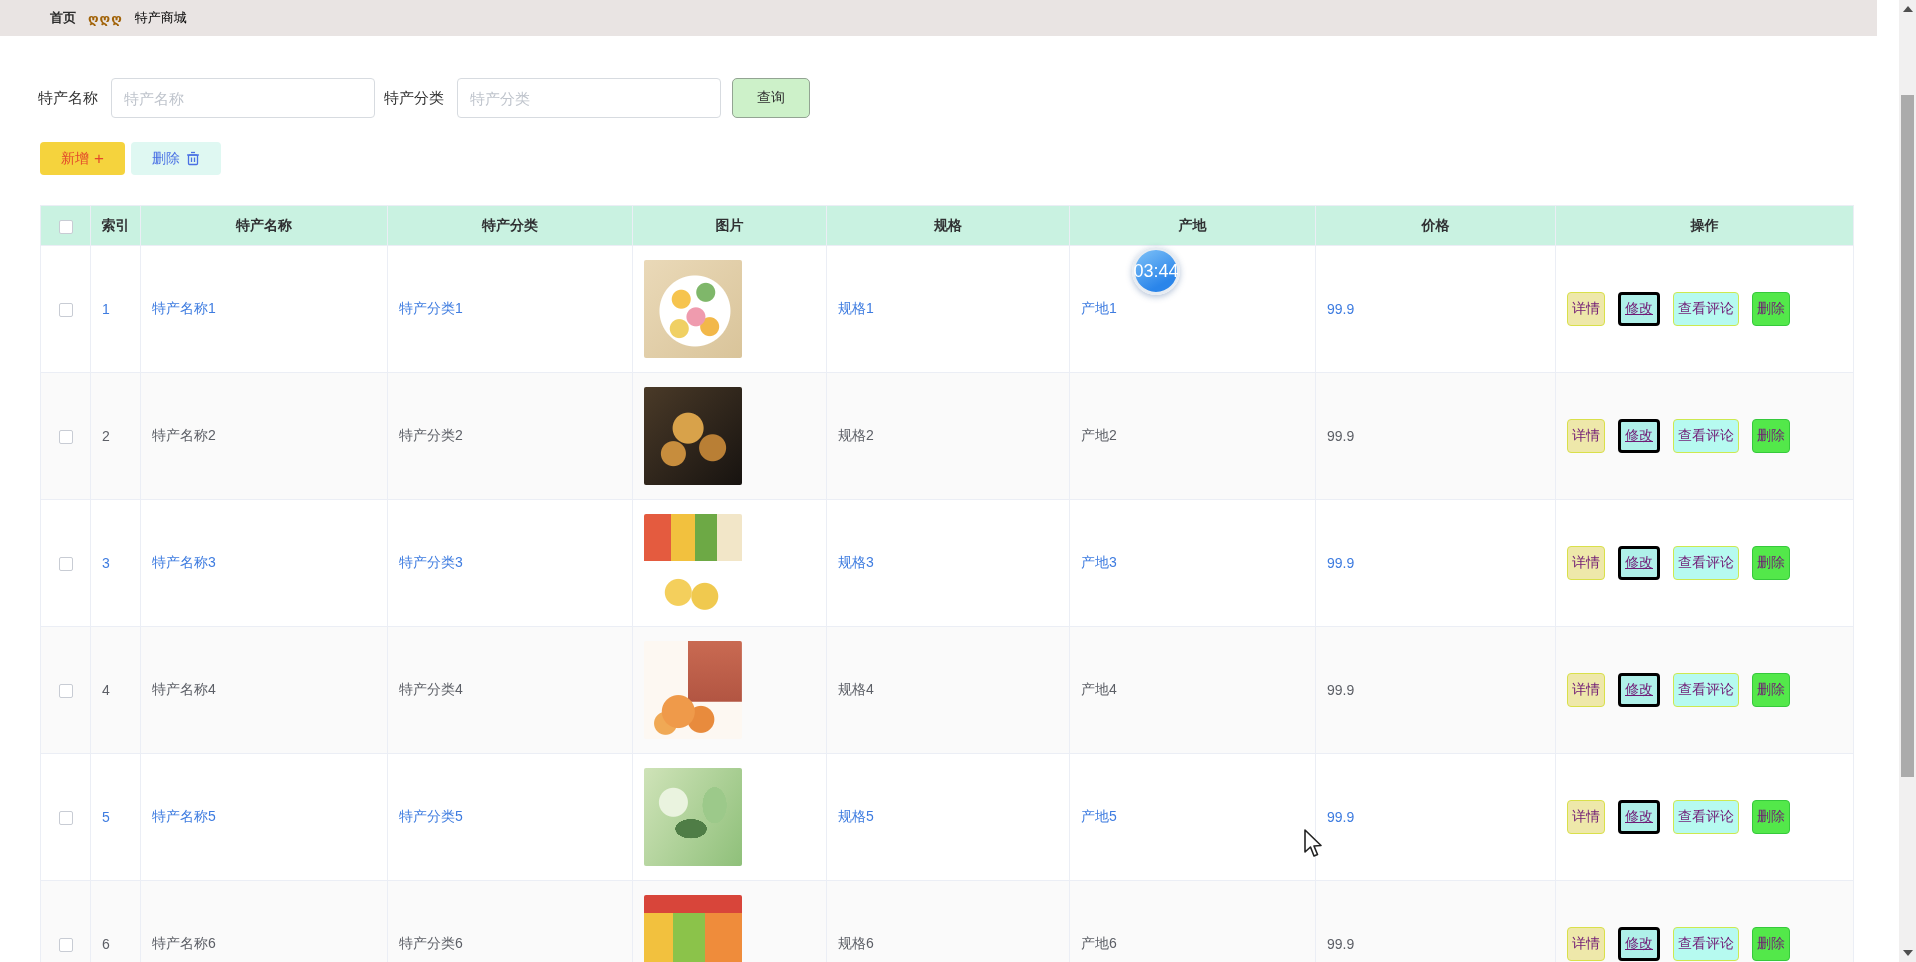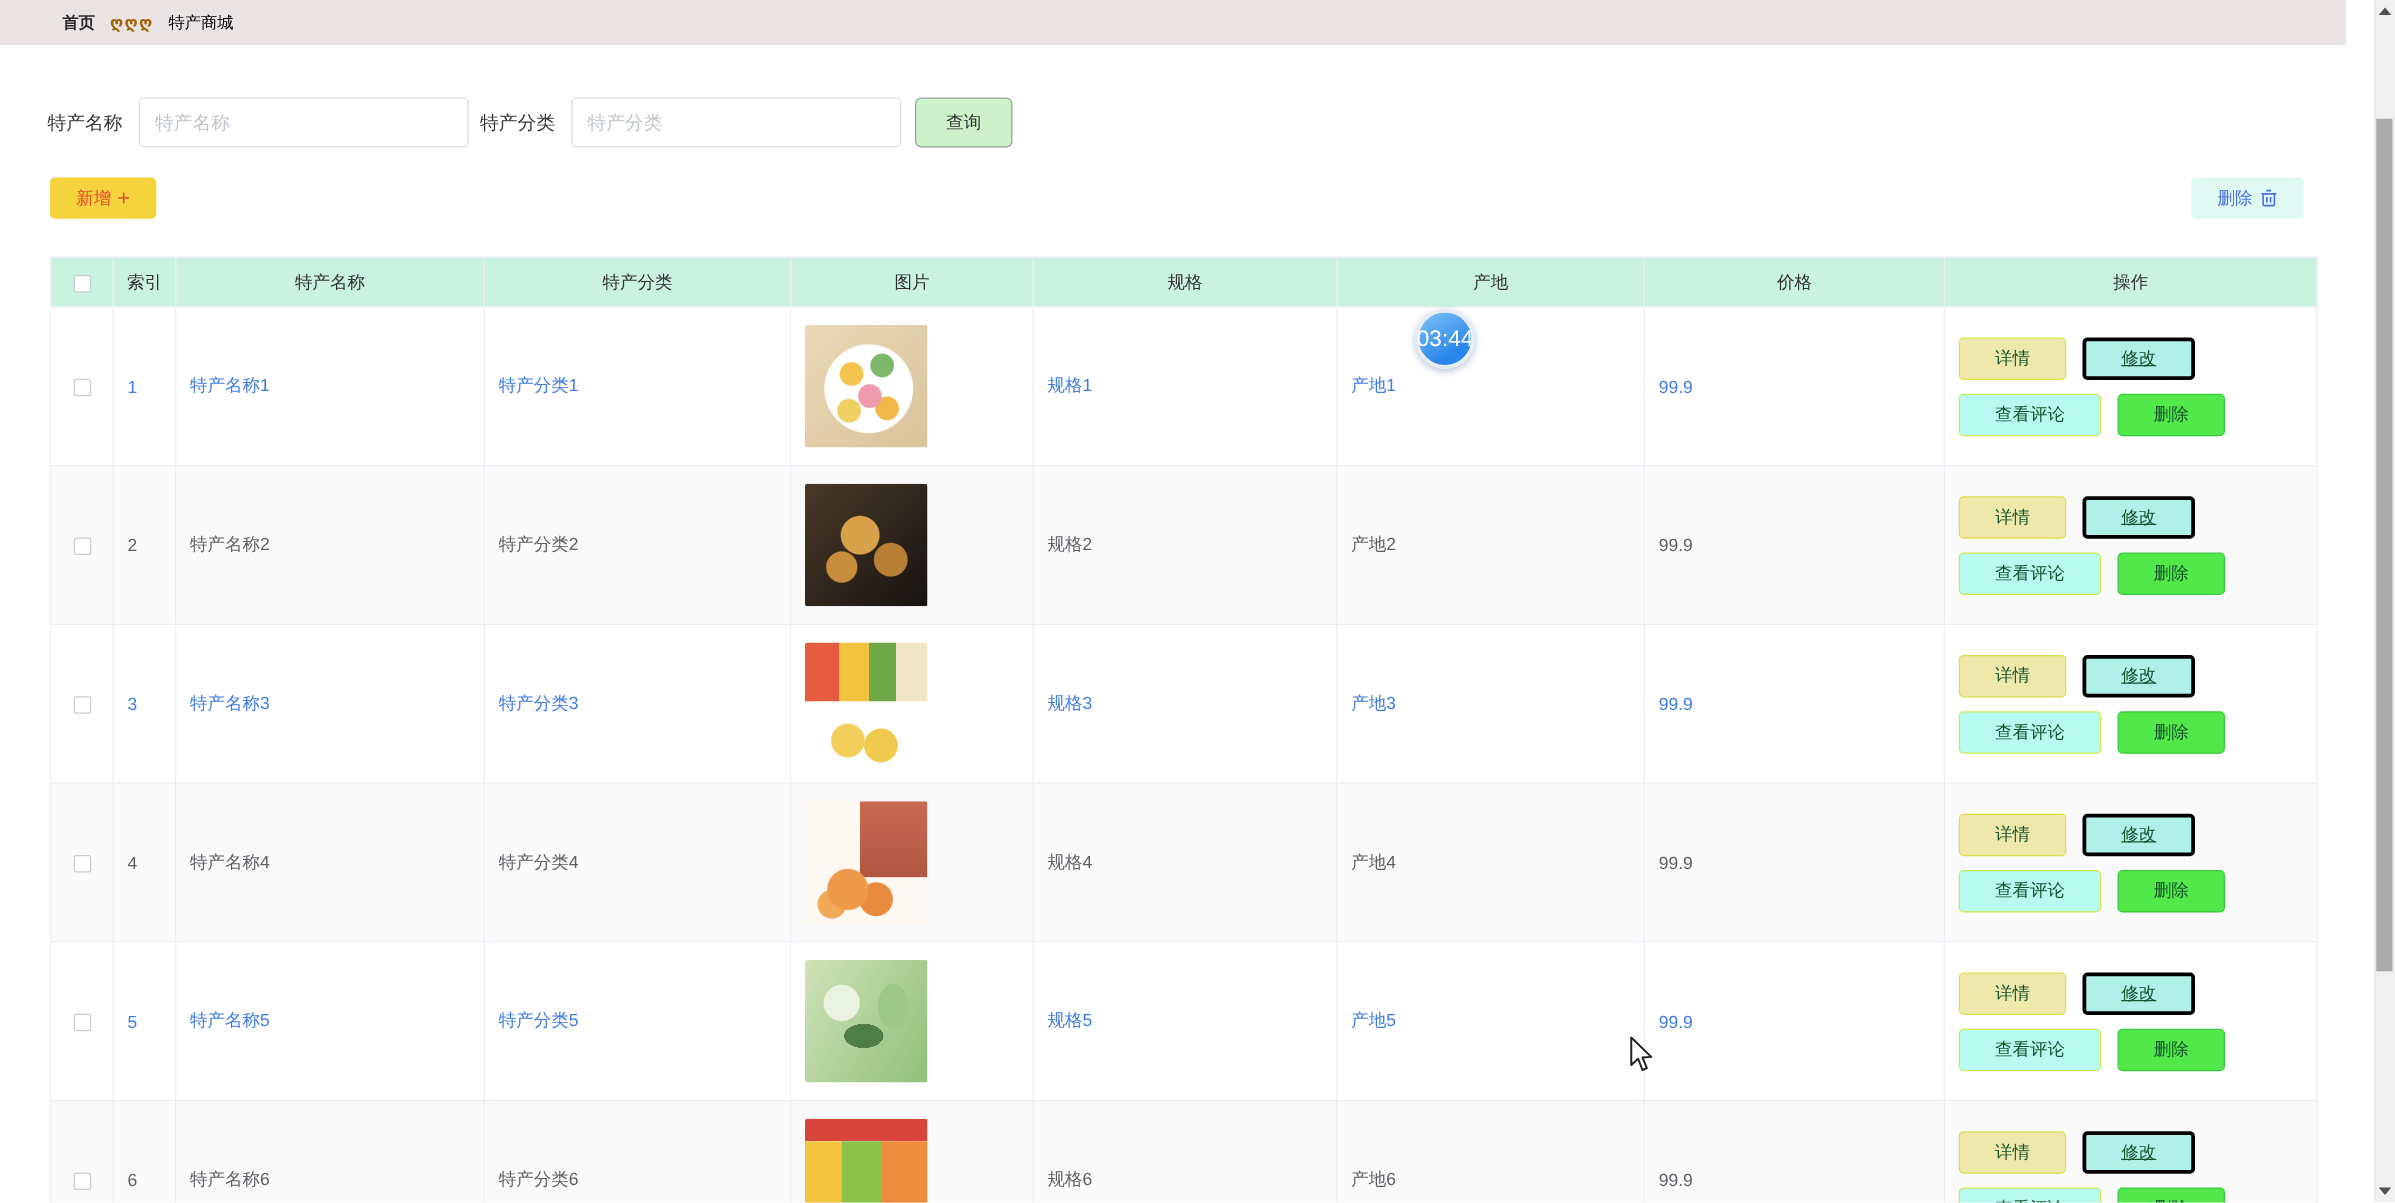--- a/index.html
+++ b/index.html
@@ -19,34 +19,34 @@
   .search-row label { font-size:15px; color:#333; margin-right:13px; white-space:nowrap; }
   .search-row input { width:264px; height:40px; border:1px solid #D7DBE0; border-radius:4px;
     padding:0 12px; font-size:15px; color:#333; outline:none;
     font-family:"Liberation Sans","DejaVu Sans",sans-serif; }
   .search-row input::placeholder { color:#BFC4CC; }
   .lbl2 { margin-left:9px; }
   .btn-query { margin-left:11px; width:78px; height:40px; background:#CDF1C9;
     border:1px solid #93A493; border-radius:5px; font-size:14px; color:#2e2e2e; cursor:pointer; }
 
   
-  .toolbar { width:1813px; margin:24px 0 0 40px; display:flex; justify-content:space-between;
-    gap:18px; padding-right:10px; }
+  .toolbar { width:1813px; margin:24px 0 0 40px; display:flex; justify-content:flex-start;
+    gap:6px; padding-right:10px; }
   .btn-add { width:85px; height:33px; background:#F5D33D; border:none; border-radius:4px;
     color:#E3492B; font-size:14px; cursor:pointer; display:flex; align-items:center;
     justify-content:center; gap:5px; }
   .btn-add .plus { font-size:17px; line-height:1; }
   .btn-del-top { width:90px; height:33px; background:#DFF8F2; border:none; border-radius:4px;
     color:#4A71E4; font-size:14px; cursor:pointer; display:flex; align-items:center;
     justify-content:center; gap:6px; }
 
   
   .grid { margin:30px 0 0 40px; width:1813px; border-collapse:collapse; table-layout:fixed;
     border:1px solid #EBEEF5; font-size:14px; }
-  .grid th { height:40px; background:#C9F2E1; color:#303133; font-weight:400; text-align:center;
+  .grid th { height:40px; background:#C9F2E1; color:#303133; font-weight:700; text-align:center;
     border:1px solid #EBEEF5; }
   .grid td { height:127px; border:1px solid #EBEEF5; color:#5C5F66; vertical-align:middle;
     padding-left:11px; background:#fff; }
   .grid td.center { text-align:center; padding-left:0; }
   tr.zebra td { background:#FAFAFA; }
   tr.linked td, tr.linked td span.cellval { color:#3E7CE0; }
   tr.linked .cellval { cursor:pointer; }
 
   .checkbox { display:inline-block; width:14px; height:14px; background:#fff;
     border:1px solid #C8CCD4; border-radius:2px; vertical-align:middle; cursor:pointer; }
@@ -82,22 +82,22 @@
     radial-gradient(ellipse 20px 30px at 72% 38%, #9cc98a 0 60%, rgba(0,0,0,0) 61%),
     radial-gradient(circle at 30% 35%, #eaf3df 0 14px, rgba(0,0,0,0) 15px),
     linear-gradient(120deg,#cfe3b8,#8fc07a); }
   .t6 { background-image:
     linear-gradient(180deg,#d8453a 0 18%, rgba(0,0,0,0) 18%),
     linear-gradient(90deg,#f2c13e 0 30%, #8bc34a 30% 62%, #ef8c3b 62%);
     background-size:100% 100%,100% 82%; background-position:0 0,0 100%;
     background-repeat:no-repeat; background-color:#fff; }
 
   .actions { display:flex; flex-wrap:wrap; gap:11px 13px; width:286px; align-items:center; }
-  .actions button { height:34px; border-radius:4px; font-size:14px; color:#14532d;
-    cursor:pointer; padding:0 28px; }
+  .actions button { height:34px; border-radius:4px; font-size:14px; color:#701a75;
+    cursor:pointer; padding:0 4px; }
   .btn-detail { background:#EEE8AA; border:1px solid #D9E04A; }
   .btn-edit { background:#AFF0E9; border:3px solid #000000;text-decoration:underline; }
   .btn-comments { background:#B6FAF0; border:1px solid #CDE94F; }
   .btn-delete { background:#53E84A; border:1px solid #35C93B; }
 
   
   .timer { position:absolute; left:1132px; top:247px; width:48px; height:48px; border-radius:50%;
     background:linear-gradient(150deg,#74baf6 10%,#2a85ea 75%); border:3px solid #E7ECF2;
     box-shadow:0 2px 6px rgba(40,80,140,.35); color:#fff; font-size:18px; display:flex;
     align-items:center; justify-content:center; cursor:pointer; z-index:6; }

